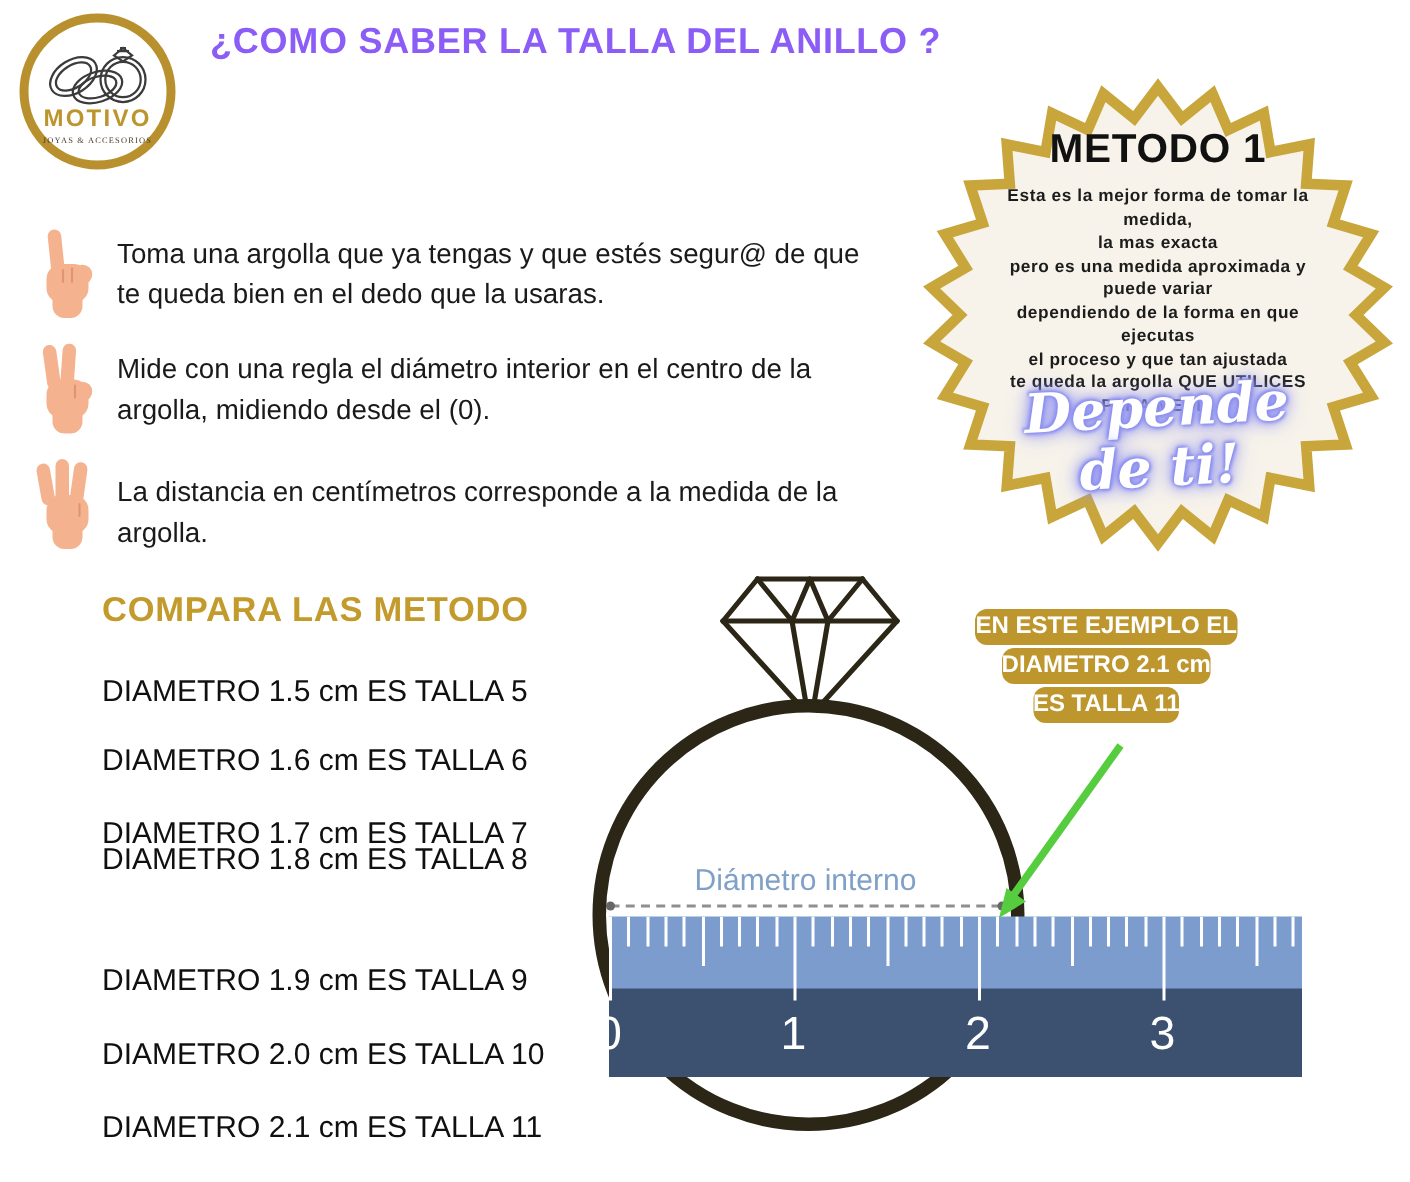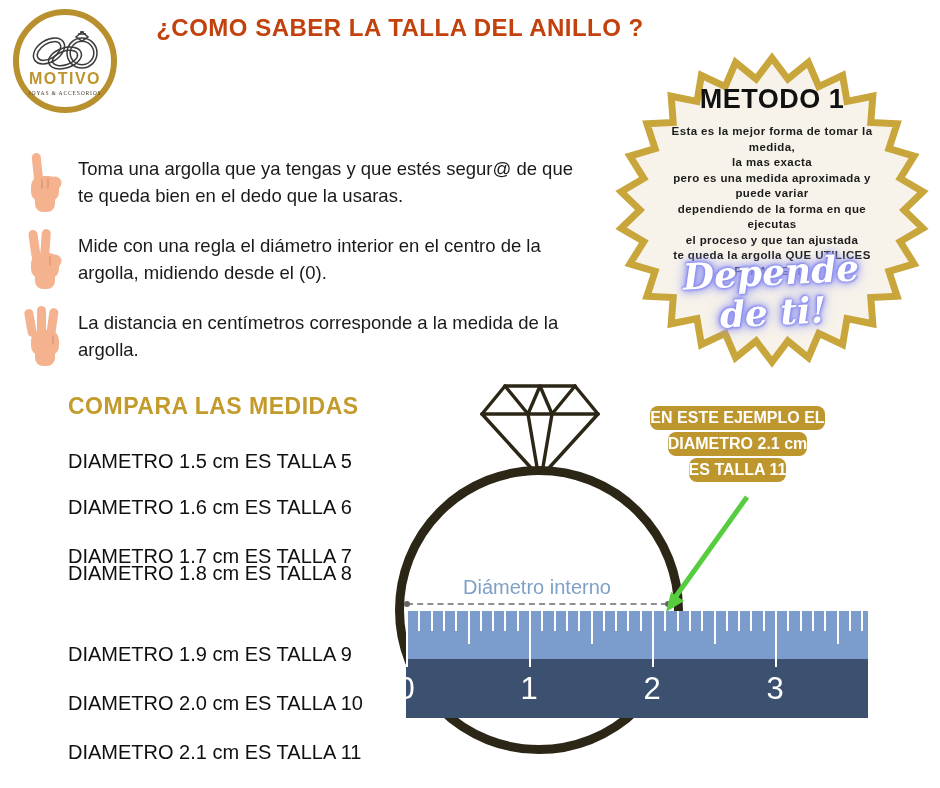--- a/index.html
+++ b/index.html
@@ -5,28 +5,28 @@
   * { margin:0; padding:0; box-sizing:border-box; }
   html,body { background:#ffffff; }
   body { font-family:"Liberation Sans", sans-serif; }
   #canvas { position:relative; width:940px; height:788px; background:#fff; overflow:hidden; }
   .preline { white-space:pre-line; }
 
   
   .logo { position:absolute; left:12px; top:8px; width:106px; height:106px; }
 
   
-  .main-title { position:absolute; left:140px; top:14px; width:520px; text-align:center;
-    color:#c2410c; font-size:24px; font-weight:bold; letter-spacing:0.5px; }
+  .main-title { position:absolute; left:140px; top:14px; width:520px; text-align:left;
+    color:#8b5cf6; font-size:24px; font-weight:bold; letter-spacing:0.5px; }
   .intro { position:absolute; left:150px; top:58px; width:470px;
     color:#111; font-size:17px; font-weight:bold; line-height:26px; }
 
   
   .step { position:absolute; left:22px; display:flex; align-items:flex-start; }
-  .step-1 { top:152px; } .step-2 { top:229px; } .step-3 { top:306px; }
+  .step-1 { top:152px; } .step-2 { top:229px; } .step-3 { top:306px;align-items:flex-end; }
   .step .hand { width:46px; height:62px; flex:0 0 46px; margin-right:10px; }
   .step .step-text { width:530px; color:#1a1a1a; font-size:18.5px; line-height:27px; padding-top:3px; }
 
   
   .starburst-wrap { position:absolute; left:612px; top:48px; width:320px; height:324px; }
   .starburst-wrap svg.star { position:absolute; left:0; top:0; width:320px; height:324px; }
   .metodo-title { position:absolute; left:0; top:36px; width:320px; text-align:center;
     font-size:27px; font-weight:bold; color:#111; letter-spacing:0.5px; }
   .metodo-body { position:absolute; left:30px; top:76px; width:260px; text-align:center;
     font-size:11.5px; font-weight:bold; color:#1c1c1c; line-height:15.5px; letter-spacing:0.4px; }
@@ -158,21 +158,21 @@
 puede variar
 dependiendo de la forma en que
 ejecutas
 el proceso y que tan ajustada
 te queda la argolla QUE UTILICES
 PARA MEDIR</div>
     <div class="metodo-highlight preline">Depende
 de ti!</div>
   </div>
 
-  <div class="compare-title">COMPARA LAS MEDIDAS</div>
+  <div class="compare-title">COMPARA LAS METODO</div>
   <div class="size-row row-0">DIAMETRO 1.5 cm ES TALLA 5</div>
   <div class="size-row row-1">DIAMETRO 1.6 cm ES TALLA 6</div>
   <div class="size-row row-2">DIAMETRO 1.7 cm ES TALLA 7</div>
   <div class="size-row row-3">DIAMETRO 1.8 cm ES TALLA 8</div>
   <div class="size-row row-4">DIAMETRO 1.9 cm ES TALLA 9</div>
   <div class="size-row row-5">DIAMETRO 2.0 cm ES TALLA 10</div>
   <div class="size-row row-6">DIAMETRO 2.1 cm ES TALLA 11</div>
 
   <div class="ring-circle"></div>
   <svg class="diamond" viewBox="0 0 144 100" fill="none" stroke="#2B2616" stroke-width="3.4" stroke-linecap="round" stroke-linejoin="round">

